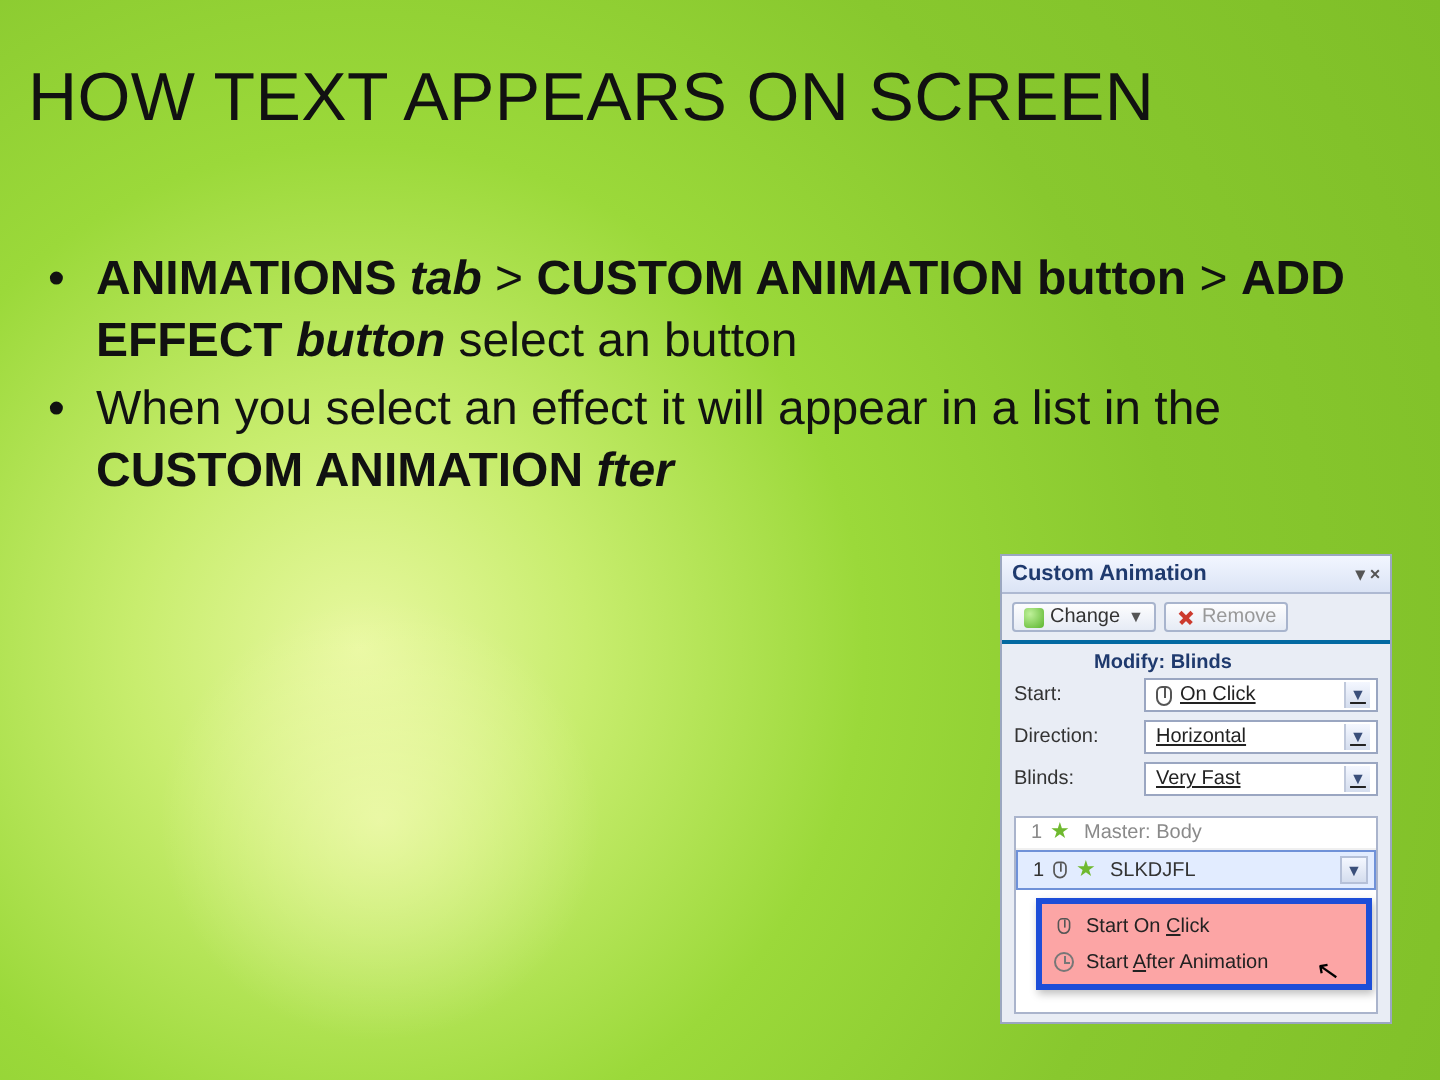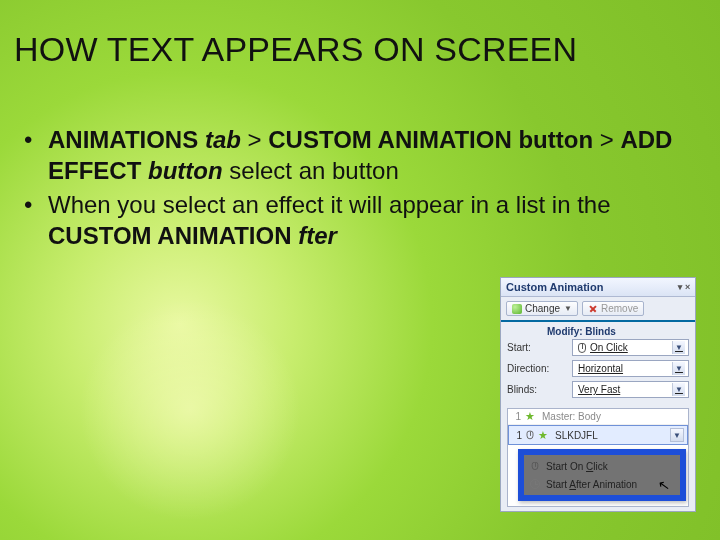--- a/index.html
+++ b/index.html
@@ -192,22 +192,22 @@
   }
   .eff-row.selected {
     background: #e2ecff;
     border: 1px solid #6f91d8;
   }
 
   .context-menu {
     position: absolute;
     left: 10px; top: 40px;
     right: 2px;
-    background: #737373;
-    border: 6px solid #1d4ed8;
+    background: #fca5a5;
+    border: 3px solid #1d4ed8;
     box-shadow: 1px 2px 4px rgba(0,0,0,0.25);
     padding: 2px 0;
   }
   .cm-item {
     display: flex;
     align-items: center;
     gap: 4px;
     padding: 3px 6px 3px 4px;
     font-size: 10px;
     color: #222;

